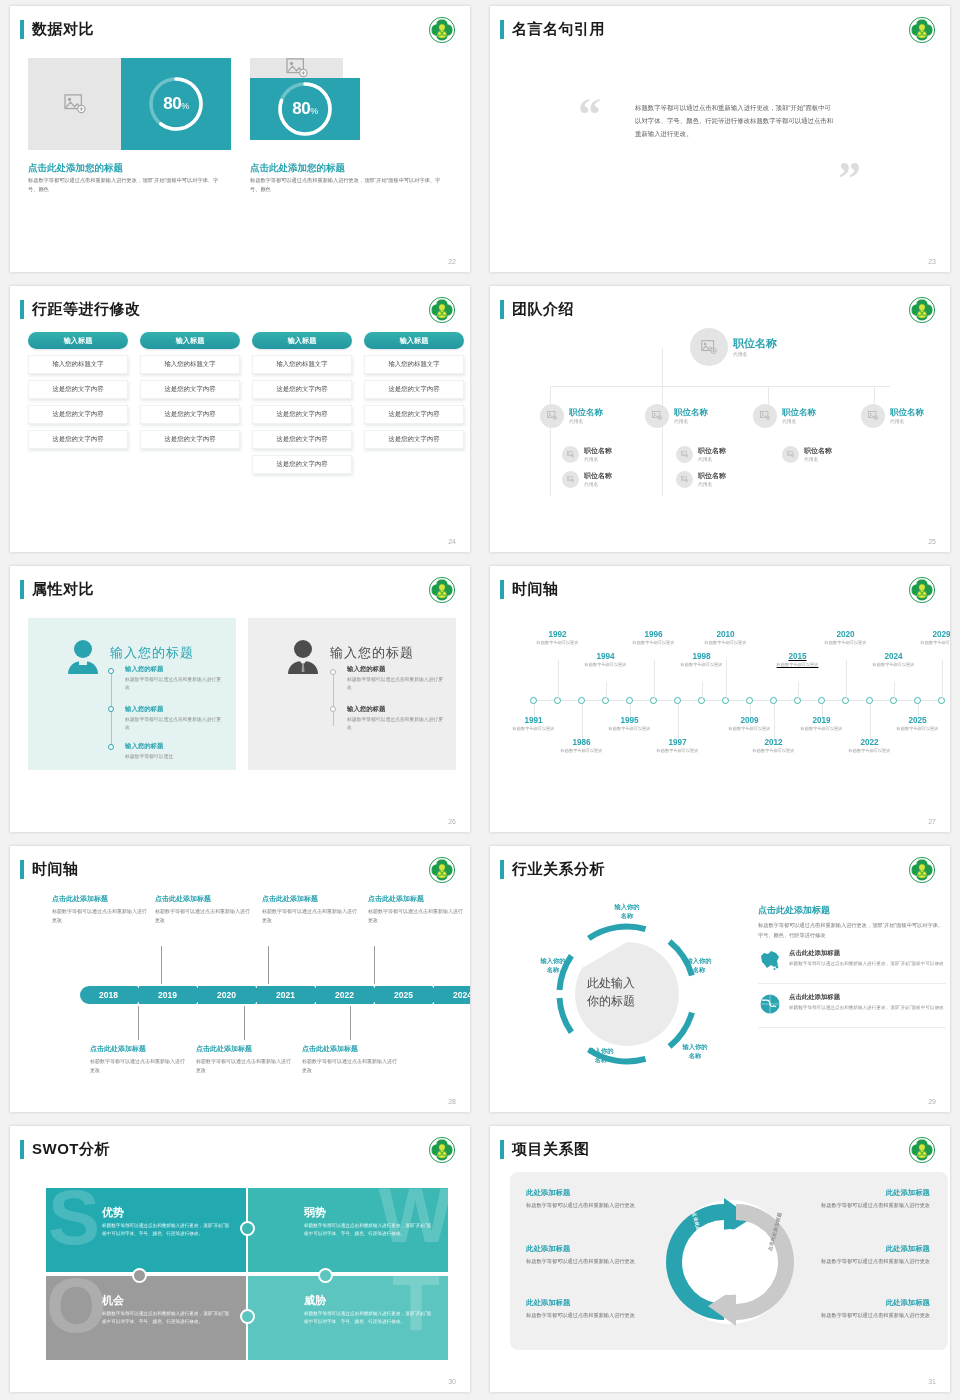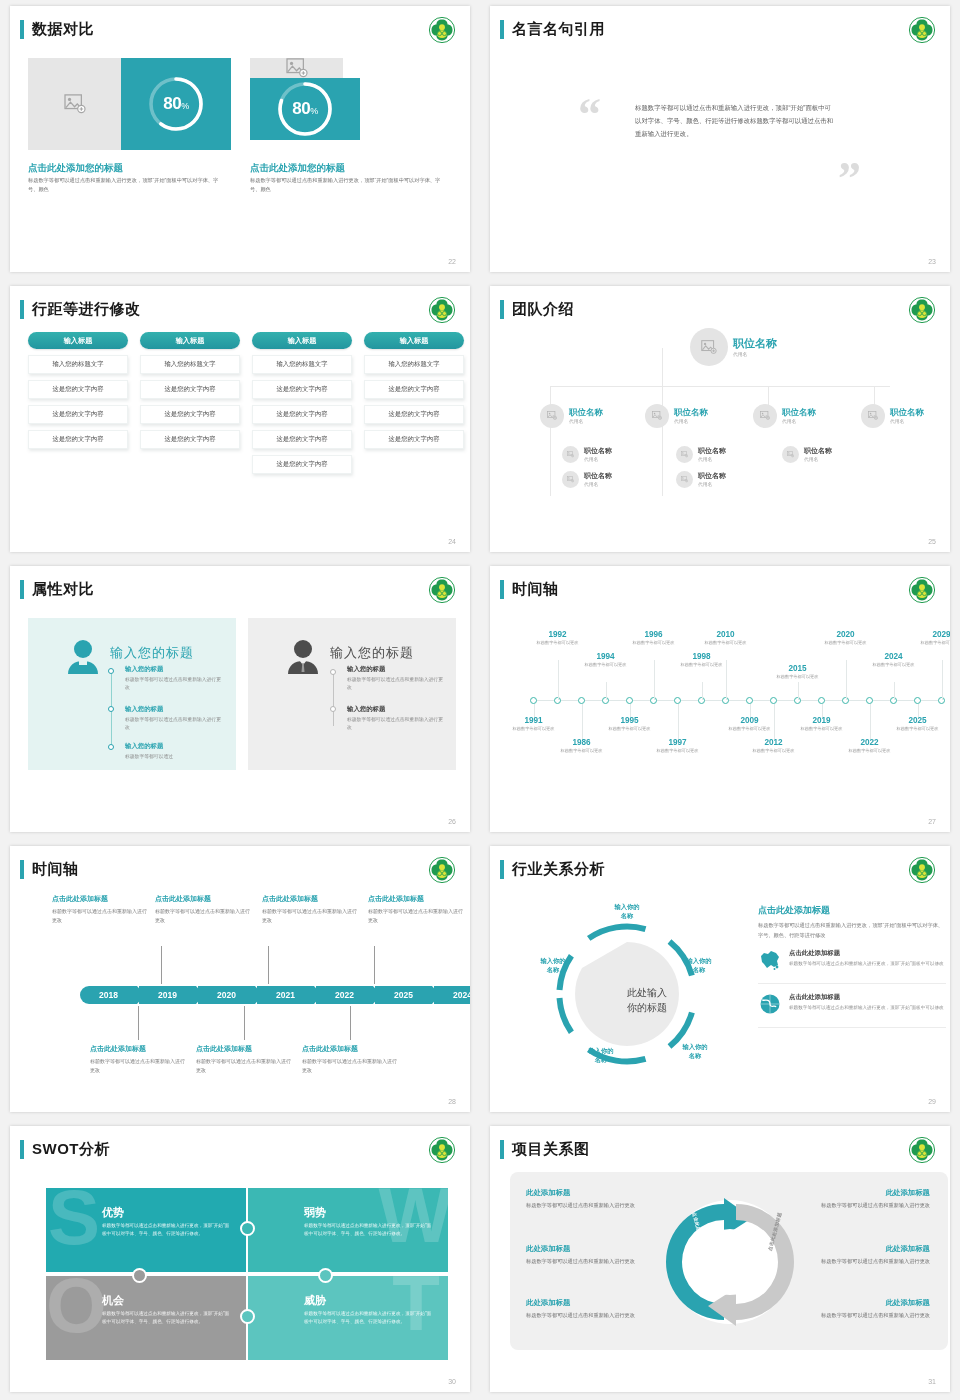--- a/index.html
+++ b/index.html
@@ -130,21 +130,21 @@
   .s28-blk { position:absolute; width:96px; }
   .s28-h { font-size:7px; font-weight:bold; color:#2aa3b0; }
   .s28-p { font-size:5px; color:#7b7b7b; line-height:1.75; margin-top:3px; }
   .s28-stem { position:absolute; width:1px; background:#9a9a9a; }
 
   
   .gear-wrap { position:absolute; left:22px; top:48px; width:230px; height:195px; }
   .g-lbl { position:absolute; text-align:center; font-size:6.3px; font-weight:bold;
     color:#2aa3b0; line-height:1.45; width:54px; }
   .g-center { position:absolute; left:50%; top:50%; transform:translate(-50%,-50%);
-    text-align:right; font-size:10px; color:#4a4a4a; line-height:1.5; width:80px;margin-top:8px; }
+    text-align:left; font-size:12px; color:#4a4a4a; line-height:1.5; width:80px; }
   .s29-right { position:absolute; left:268px; top:58px; width:188px; }
   .s29-h { font-size:9px; font-weight:bold; color:#2aa3b0; }
   .s29-p { font-size:5.2px; color:#777; line-height:1.85; margin-top:4px; }
   .s29-item { display:flex; gap:7px; margin-top:9px; padding-bottom:8px; border-bottom:1px solid #ececec; }
   .s29-ih { font-size:6.4px; font-weight:bold; color:#444; }
   .s29-ip { font-size:4.6px; color:#8d8d8d; line-height:1.75; margin-top:2px; }
 
   
   .swot { position:absolute; left:36px; top:62px; width:402px; height:172px; }
   .sq { position:absolute; width:200px; height:84px; overflow:hidden; }
@@ -619,21 +619,21 @@
             <div class="tl27-lbl" style="left: 156.5px; top: 38px;">
               <div class="tl27-yr">1998</div>
               <div class="tl27-tx">标题数字等都可以更改</div>
             </div>
             <div class="tl27-stem" style="left: 209.5px; top: 46px; height: 40px;"></div>
             <div class="tl27-lbl" style="left: 180.5px; top: 16px;">
               <div class="tl27-yr">2010</div>
               <div class="tl27-tx">标题数字等都可以更改</div>
             </div>
             <div class="tl27-stem" style="left: 281.5px; top: 68px; height: 18px;"></div>
-            <div class="tl27-lbl" style="left: 252.5px; top: 50px;">
+            <div class="tl27-lbl" style="left: 252.5px; top: 38px; text-decoration: underline;">
               <div class="tl27-yr">2015</div>
               <div class="tl27-tx">标题数字等都可以更改</div>
             </div>
             <div class="tl27-stem" style="left: 329.5px; top: 46px; height: 40px;"></div>
             <div class="tl27-lbl" style="left: 300.5px; top: 16px;">
               <div class="tl27-yr">2020</div>
               <div class="tl27-tx">标题数字等都可以更改</div>
             </div>
             <div class="tl27-stem" style="left: 377.5px; top: 68px; height: 18px;"></div>
             <div class="tl27-lbl" style="left: 348.5px; top: 38px;">

